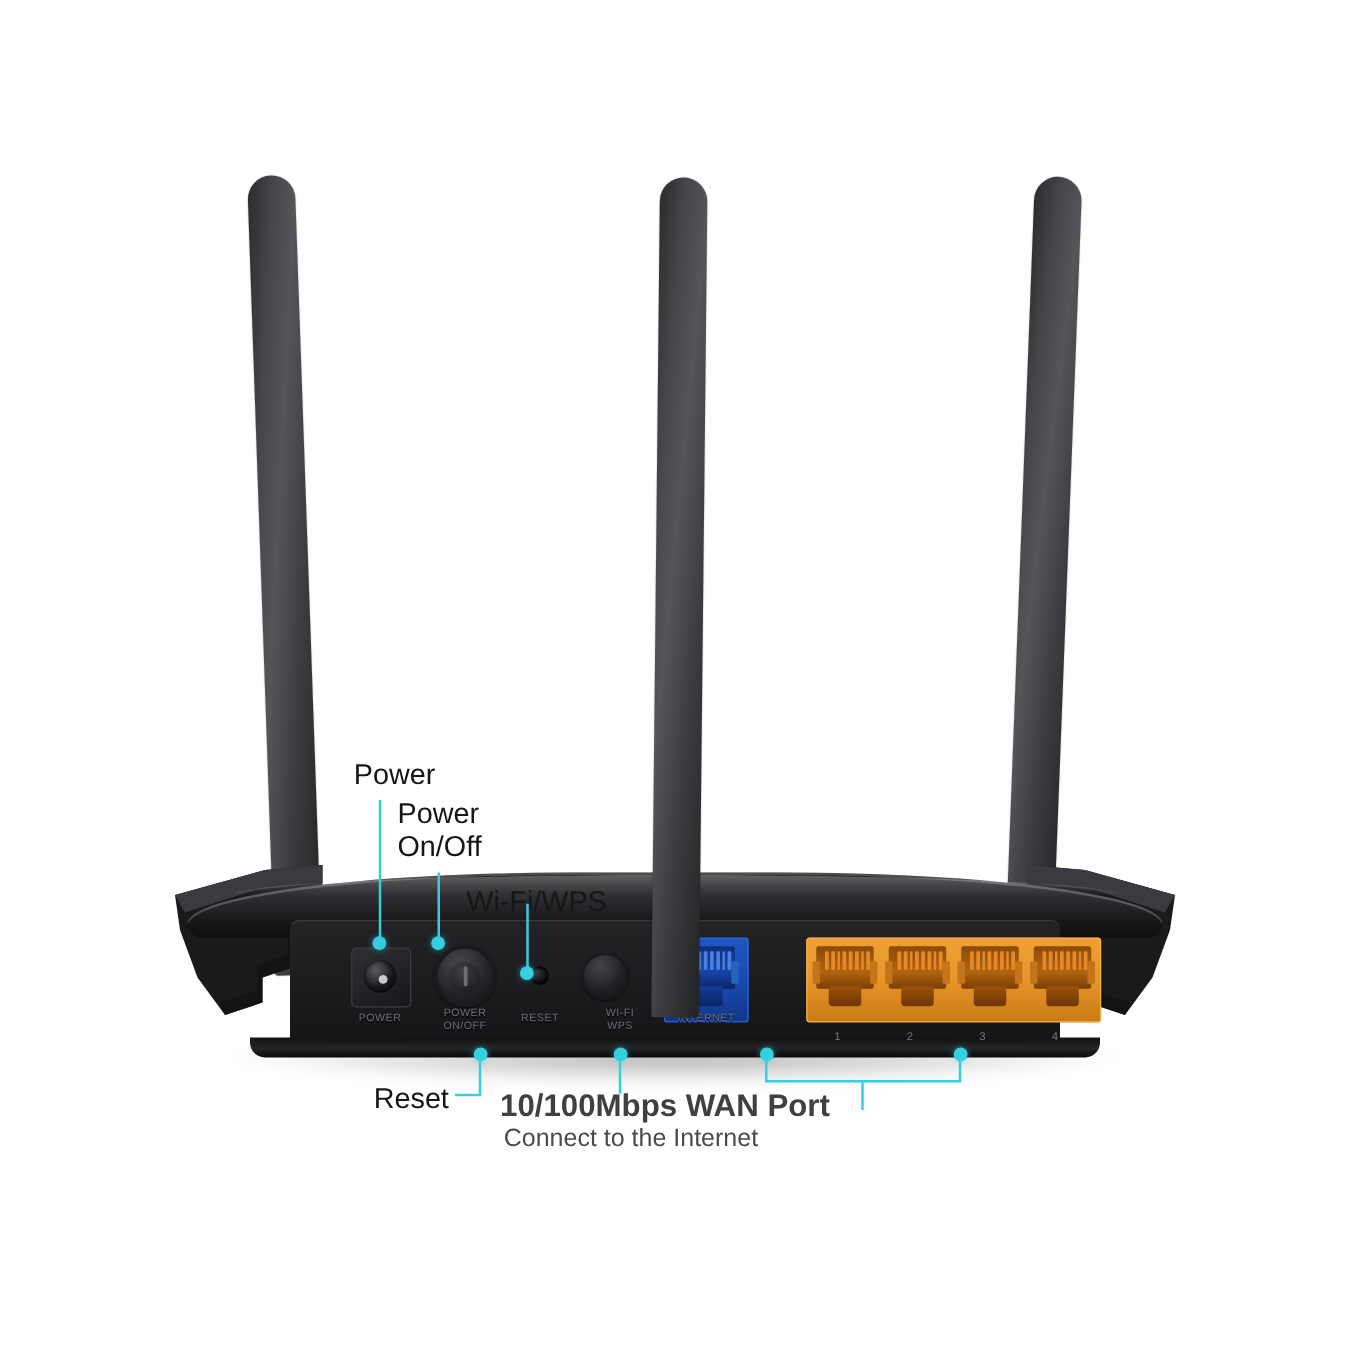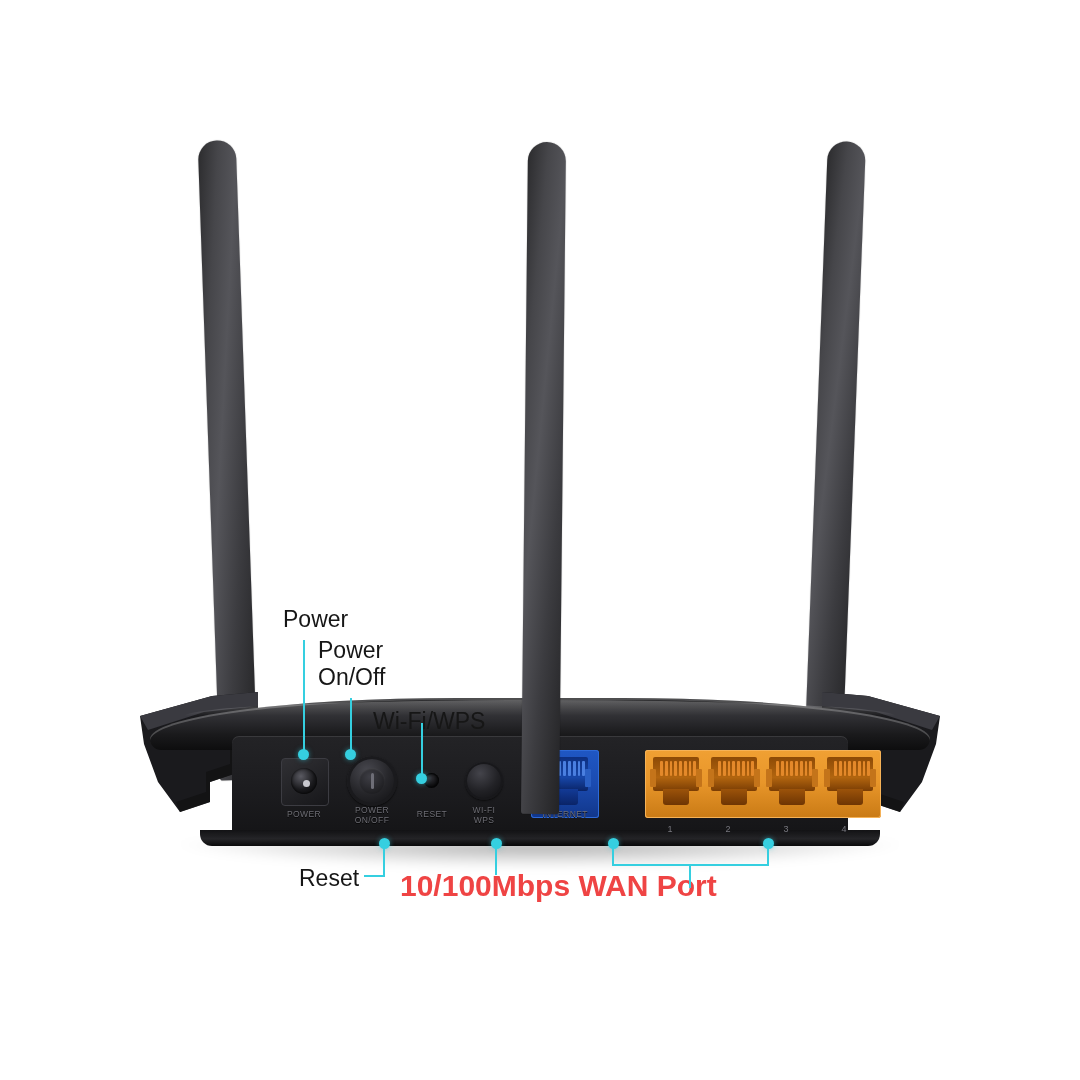--- a/index.html
+++ b/index.html
@@ -151,21 +151,21 @@
   }
 
   
   .cline{position:absolute;background:#35cfe0;}
   .vline{width:2px;}
   .hline{height:2px;}
   .cdot{position:absolute;width:11px;height:11px;border-radius:50%;background:#35cfe0;
     box-shadow:0 0 5px rgba(53,207,224,.55);}
 
   .lbl{position:absolute;color:#161616;font-size:23px;line-height:27px;white-space:pre-line;}
-  .lbl-bold{position:absolute;color:#ef4444;font-size:30px;font-weight:bold;line-height:27px;}
+  .lbl-bold{position:absolute;color:#404040;font-size:25px;font-weight:bold;line-height:27px;}
   .lbl-sub{position:absolute;color:#4a4a4a;font-size:20px;line-height:24px;white-space:pre-line;}
 </style>
 </head>
 <body>
 
 <div id="stage">
 
   <div class="antenna" id="ant-left"></div>
   <div class="antenna" id="ant-right"></div>
 
@@ -199,21 +199,21 @@
       <div id="power-btn">
         <div id="power-glyph"></div>
       </div>
       <div class="silk" style="left:106px;top:70px;width:68px;">POWER
 ON/OFF</div>
 
       <div id="reset-hole"></div>
       <div class="silk" style="left:170px;top:74px;width:60px;">RESET</div>
 
       <div id="wps-btn"></div>
-      <div class="silk" style="left:222px;top:70px;width:60px;">WI-FI
+      <div class="silk" style="left:234px;top:70px;width:60px;">WI-FI
 WPS</div>
 
       <div id="wan-block">
         <div class="rj45 blue" style="left:9px;">
           <div class="shell">
             <div class="pins">
               <i></i>
                 <i></i>
                 <i></i>
                 <i></i>
@@ -324,20 +324,21 @@
   <div class="cdot" style="left:416px;top:773px;"></div>
 
   <div class="cdot" style="left:379px;top:838px;"></div>
   <div class="cline vline" style="left:383px;top:843px;height:33px;"></div>
   <div class="cline hline" style="left:364px;top:875px;width:21px;"></div>
   <div class="lbl" style="left:299px;top:865px;">Reset</div>
 
   <div class="cdot" style="left:491px;top:838px;"></div>
   <div class="cline vline" style="left:495px;top:843px;height:32px;"></div>
   <div class="lbl-bold" style="left:400px;top:872px;">10/100Mbps WAN Port</div>
+  <div class="lbl-sub" style="left:403px;top:899px;">Connect to the Internet</div>
 
   <div class="cdot" style="left:608px;top:838px;"></div>
   <div class="cdot" style="left:763px;top:838px;"></div>
   <div class="cline vline" style="left:612px;top:843px;height:22px;"></div>
   <div class="cline vline" style="left:767px;top:843px;height:22px;"></div>
   <div class="cline hline" style="left:612px;top:864px;width:157px;"></div>
   <div class="cline vline" style="left:689px;top:864px;height:24px;"></div>
 
 </div>
 

